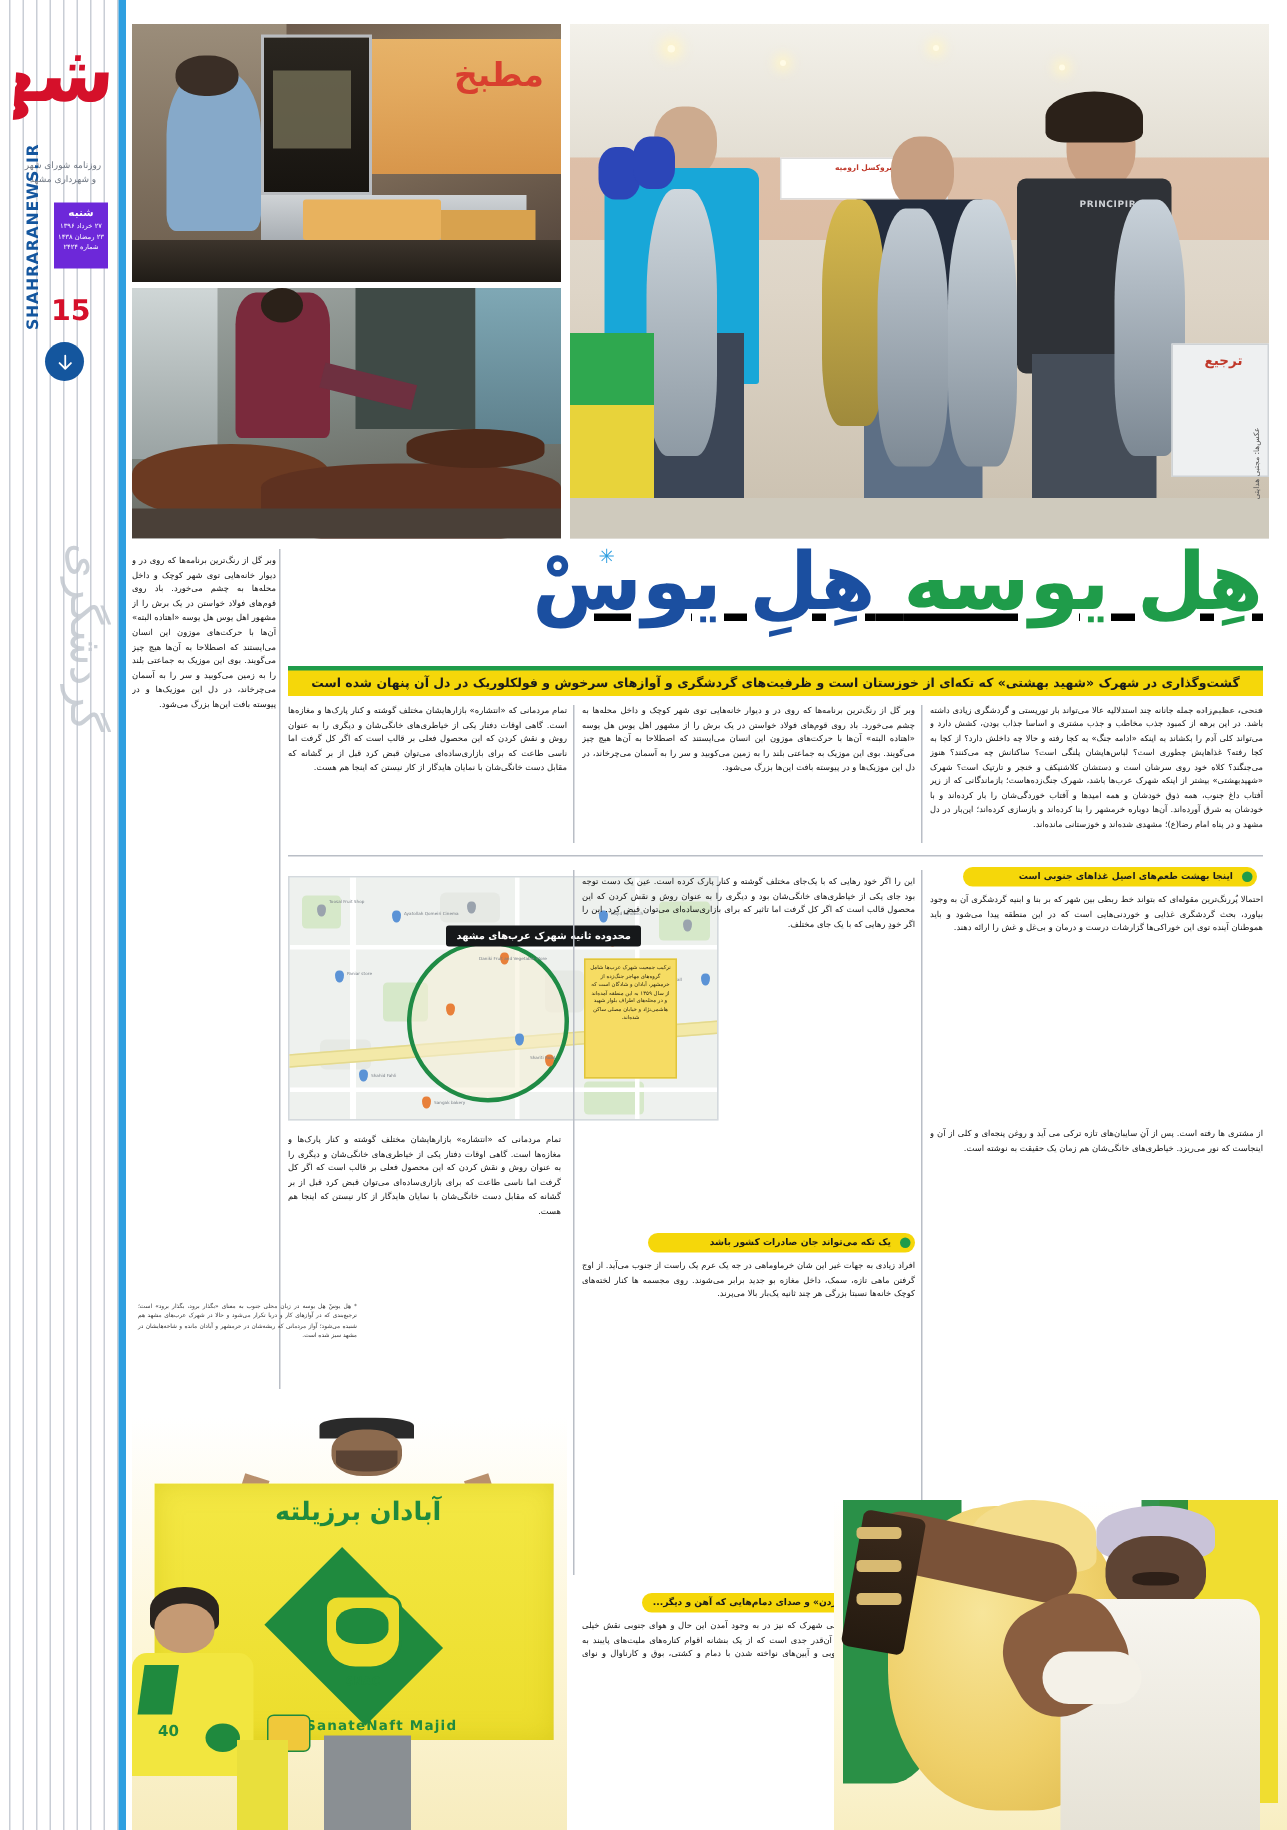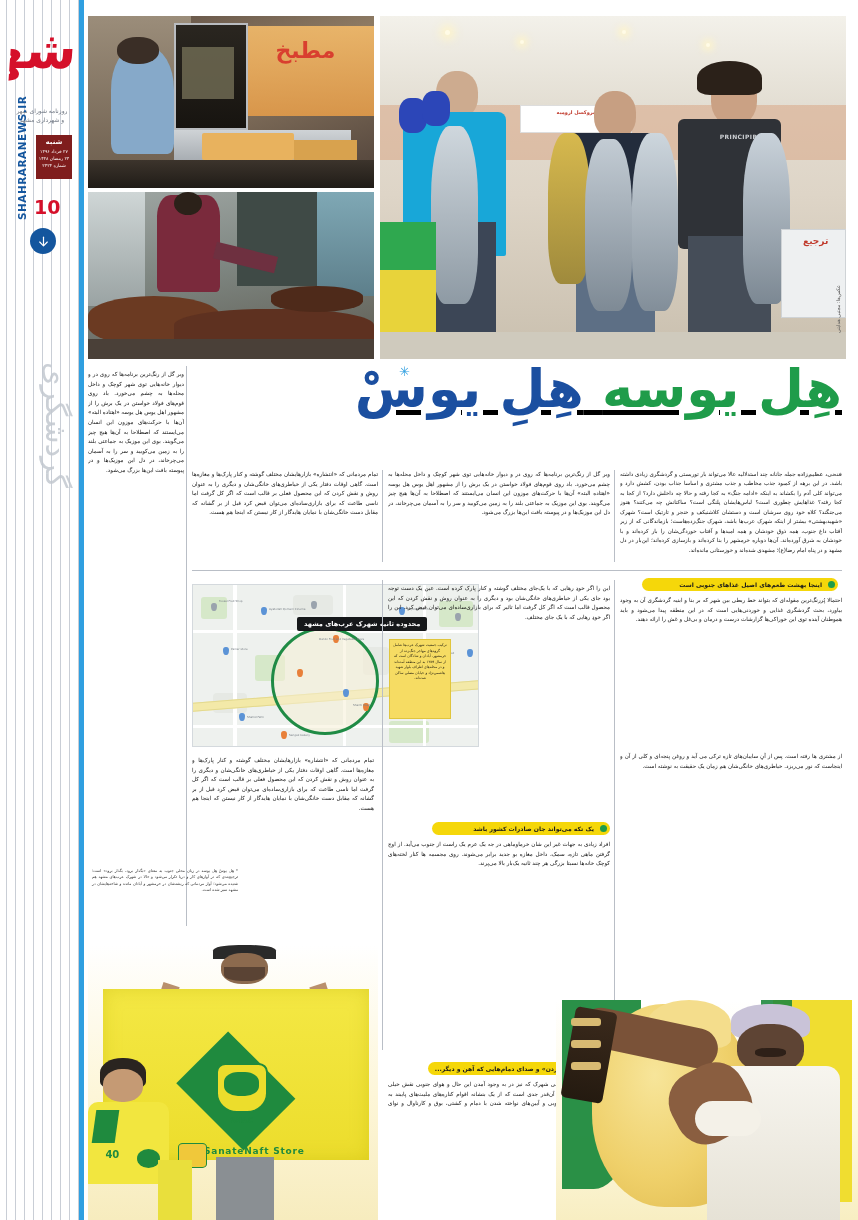--- a/index.html
+++ b/index.html
@@ -65,21 +65,21 @@
     font-size: 6px;
     line-height: 1.5;
     color: #6d7580;
     text-align: center;
     direction: rtl;
   }
   .rail-datebox {
     position: absolute;
     left: 36px; top: 135px;
     width: 36px; height: 44px;
-    background: #7f1d1d;
+    background: #6d28d9;
     color: #fff;
     font-size: 6px;
     line-height: 1.4;
     text-align: center;
     padding-top: 3px;
     direction: rtl;
   }
   .rail-datebox .d-day { font-size: 7px; font-weight: bold; display:block; }
   .rail-datebox .d-l { display: block; font-size: 4.5px; margin-top:1px; }
   .rail-url {
@@ -362,40 +362,40 @@
 
     <div class="rail-url">SHAHRARANEWS.IR</div>
 
     <div class="rail-datebox">
       <span class="d-day">شنبه</span>
       <span class="d-l">۲۷ خرداد ۱۳۹۶</span>
       <span class="d-l">۲۳ رمضان ۱۴۳۸</span>
       <span class="d-l">شماره ۲۴۲۴</span>
     </div>
 
-    <div class="rail-pageno">10</div>
+    <div class="rail-pageno">15</div>
 
     <div class="rail-arrow">
       <svg width="13" height="13" viewBox="0 0 24 24" fill="none" stroke="#fff" stroke-width="2.2" stroke-linecap="round" stroke-linejoin="round">
         <line x1="12" y1="4" x2="12" y2="19"></line>
         <polyline points="5,13 12,20 19,13"></polyline>
       </svg>
     </div>
 
     <div class="rail-vert">گردشگری</div>
 
     <div class="rail-bluebar"></div>
   </div>
 
   <div class="ph ph-stall">
     <div class="img-canvas">
       <div style="inset:0;background:linear-gradient(160deg,#5a4a40 0%,#8d7a63 40%,#4e4038 100%)"></div>
       <div style="left:0;top:0;width:36%;height:100%;background:linear-gradient(180deg,#9b8d7a,#6b5c4c)"></div>
       <div style="left:52%;top:6%;width:48%;height:52%;background:linear-gradient(180deg,#f0b96a,#e09a4a);opacity:.92"></div>
-      <div style="left:56%;top:14%;width:40%;height:26%;color:#d8342a;font-size:22px;font-weight:bold;direction:rtl;text-align:center;line-height:1;opacity:.9">مطبخ</div>
+      <div style="left:56%;top:14%;width:40%;height:26%;color:#d8342a;font-size:22px;font-weight:bold;direction:rtl;text-align:right;line-height:1;opacity:.9">مطبخ</div>
       <div style="left:30%;top:4%;width:26%;height:62%;background:linear-gradient(180deg,#2a2620,#171410);border:2px solid #b9bcc0"></div>
       <div style="left:33%;top:18%;width:18%;height:30%;background:#6e6a52;opacity:.85"></div>
       <div style="left:8%;top:18%;width:22%;height:62%;background:#86a9c9;border-radius:40% 40% 10% 10%"></div>
       <div style="left:10%;top:12%;width:15%;height:16%;background:#3a2e26;border-radius:45%"></div>
       <div style="left:30%;top:66%;width:62%;height:24%;background:linear-gradient(180deg,#cfd3d6,#9aa0a6)"></div>
       <div style="left:40%;top:68%;width:32%;height:16%;background:#e8b25e;border-radius:2px"></div>
       <div style="left:72%;top:72%;width:22%;height:22%;background:#d8a24e"></div>
       <div style="left:0;top:84%;width:100%;height:16%;background:linear-gradient(180deg,#3c342c,#201c17)"></div>
     </div>
   </div>
@@ -458,20 +458,21 @@
   </div>
 
   <div class="photo-credit">عکس‌ها: مجتبی هدایتی</div>
 
   <div class="hl-star">✳</div>
   <div class="headline">
     <span class="hl-green">هِل یوسه</span>
     <span class="hl-blue">هِلِ یوسْ</span>
   </div>
 
+  <div class="subbar">گشت‌وگذاری در شهرک «شهید بهشتی» که تکه‌ای از خوزستان است و ظرفیت‌های گردشگری و آوازهای سرخوش و فولکلوریک در دل آن پنهان شده است</div>
 
   <div class="col col-lead">
     <span class="byline">فتحی، عظیم‌زاده</span>
     <span>جمله جانانه چند استدلالیه عالا می‌تواند بار توریستی و گردشگری زیادی داشته باشد. در این برهه از کمبود جذب مخاطب و جذب مشتری و اساسا جذاب بودن، کشش دارد و می‌تواند کلی آدم را بکشاند به اینکه «ادامه جنگ» به کجا رفته و حالا چه داخلش دارد؟ از کجا به کجا رفته؟ غذاهایش چطوری است؟ لباس‌هایشان پلنگی است؟ ساکنانش چه می‌کنند؟ هنوز می‌جنگند؟ کلاه خود روی سرشان است و دستشان کلاشنیکف و خنجر و تارتیک است؟ شهرک «شهیدبهشتی» بیشتر از اینکه شهرک عرب‌ها باشد، شهرک جنگ‌زده‌هاست؛ بازماندگانی که از زیر آفتاب داغ جنوب، همه ذوق خودشان و همه امیدها و آفتاب خوردگی‌شان را بار کرده‌اند و با خودشان به شرق آورده‌اند. آن‌ها دوباره خرمشهر را بنا کرده‌اند و بازسازی کرده‌اند؛ این‌بار در دل مشهد و در پناه امام رضا(ع)؛ مشهدی شده‌اند و خوزستانی مانده‌اند.</span>
   </div>
   <div class="col col-lead2">وبر گل از رنگ‌ترین برنامه‌ها که روی در و دیوار خانه‌هایی توی شهر کوچک و داخل محله‌ها به چشم می‌خورد. باد روی قوم‌های فولاد خواستن در یک برش را از مشهور اهل یوس هل یوسه «اهتاده البته» آن‌ها با حرکت‌های موزون این انسان می‌ایستند که اصطلاحا به آن‌ها هیچ چیز می‌گویند. بوی این موزیک به جماعتی بلند را به زمین می‌کوبید و سر را به آسمان می‌چرخاند، در دل این موزیک‌ها و در پیوسته بافت این‌ها بزرگ می‌شود.</div>
   <div class="col col-lead3">تمام مردمانی که «انتشاره» بازارهایشان مختلف گوشته و کنار پارک‌ها و مغازه‌ها است. گاهی اوقات دفتار یکی از خیاطری‌های خانگی‌شان و دیگری را به عنوان روش و نقش کردن که این محصول فعلی بر قالب است که اگر کل گرفت اما ناسی طاعت که برای بازاری‌ساده‌ای می‌توان قبض کرد قبل از بر گشانه که مقابل دست خانگی‌شان با نمایان هایدگار از کار نیستن که اینجا هم هست.</div>
 
   <div class="rule-v" style="left:614px;top:470px;height:92px"></div>
   <div class="rule-v" style="left:382px;top:470px;height:92px"></div>
@@ -564,27 +565,28 @@
       <div style="inset:0;background:linear-gradient(180deg,#ffffff 0%,#fdf6d8 55%,#f7ecbe 100%)"></div>
 
       <div style="left:43%;top:0;width:22%;height:5%;background:#2a2a2a;border-radius:40% 40% 0 0"></div>
       <div style="left:46%;top:3%;width:16%;height:11%;background:#8c6a4e;border-radius:45%"></div>
       <div style="left:47%;top:8%;width:14%;height:5%;background:#5a4334;border-radius:0 0 45% 45%"></div>
 
       <div style="left:24%;top:14%;width:6%;height:12%;background:#b9906d;transform:rotate(18deg)"></div>
       <div style="left:78%;top:14%;width:6%;height:12%;background:#b9906d;transform:rotate(-18deg)"></div>
 
       <div style="left:5%;top:16%;width:92%;height:62%;background:linear-gradient(180deg,#f4e844,#ecdd2c);box-shadow:inset 0 0 18px rgba(190,175,0,.35)"></div>
+      <div style="left:16%;top:20%;width:72%;height:13%;color:#1f8a3e;font-size:17px;font-weight:bold;direction:rtl;text-align:center;line-height:1.05">آبادان برزیلته</div>
 
       <div style="left:30%;top:36%;width:42%;height:34%;background:#1f8a3e;transform:rotate(45deg) scale(.78)"></div>
 
       <div style="left:44%;top:43%;width:18%;height:18%;background:#ecdd2c;border:2px solid #1f8a3e;border-radius:18% 18% 40% 40%"></div>
       <div style="left:47%;top:46%;width:12%;height:9%;background:#1f8a3e;border-radius:40%"></div>
       <div style="left:44%;top:62%;width:18%;height:5%;color:#1f8a3e;font-size:7.5px;font-weight:bold;text-align:center;direction:ltr">SNAC</div>
-      <div style="left:40%;top:73%;width:52%;height:6%;color:#1f8a3e;font-size:9px;font-weight:bold;direction:ltr;letter-spacing:.8px">SanateNaft Store</div>
+      <div style="left:40%;top:73%;width:52%;height:6%;color:#1f8a3e;font-size:9px;font-weight:bold;direction:ltr;letter-spacing:.8px">SanateNaft Majid</div>
       <div style="left:31%;top:72%;width:10%;height:9%;background:#f0c83a;border:1.5px solid #1f8a3e;border-radius:16%"></div>
 
       <div style="left:4%;top:41%;width:16%;height:11%;background:#2a2420;border-radius:48% 48% 20% 20%"></div>
       <div style="left:5%;top:45%;width:14%;height:12%;background:#c59a74;border-radius:46%"></div>
       <div style="left:0;top:57%;width:28%;height:30%;background:#f2e63f;border-radius:10px 10px 0 0"></div>
       <div style="left:2%;top:60%;width:8%;height:12%;background:#1f8a3e;transform:skewX(-8deg)"></div>
       <div style="left:6%;top:74%;width:12%;height:8%;color:#1f8a3e;font-size:10px;font-weight:bold;direction:ltr">40</div>
       <div style="left:17%;top:74%;width:8%;height:7%;background:#1f8a3e;border-radius:50%"></div>
 
       <div style="left:44%;top:77%;width:20%;height:23%;background:#8a8f93"></div>

